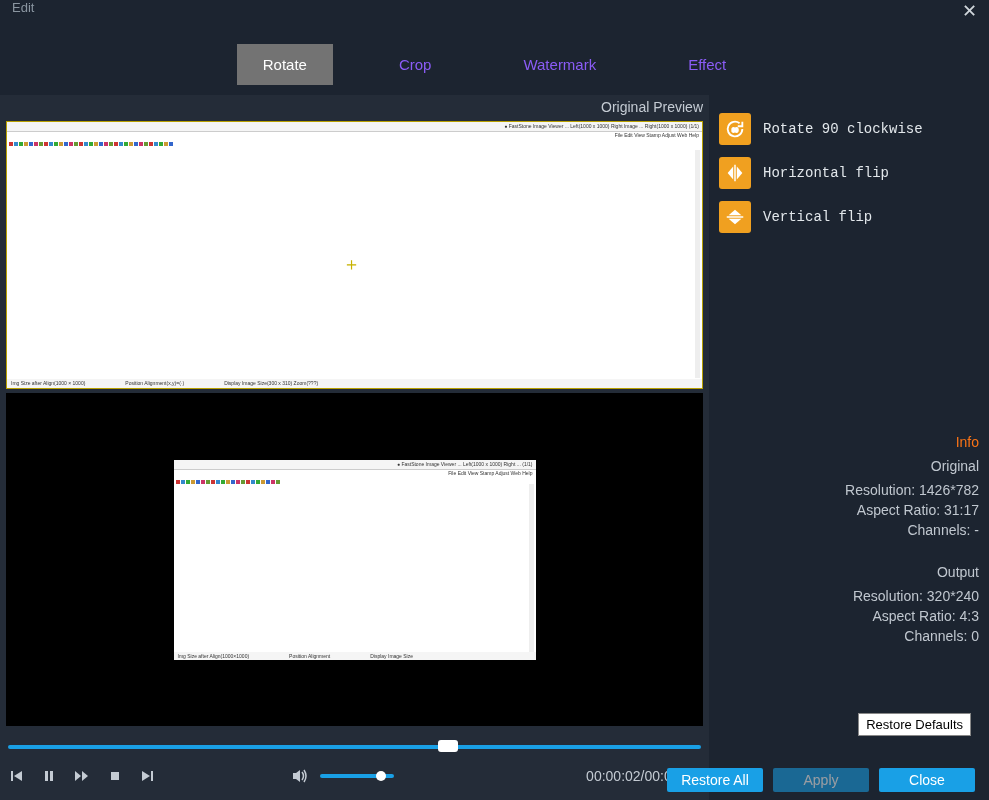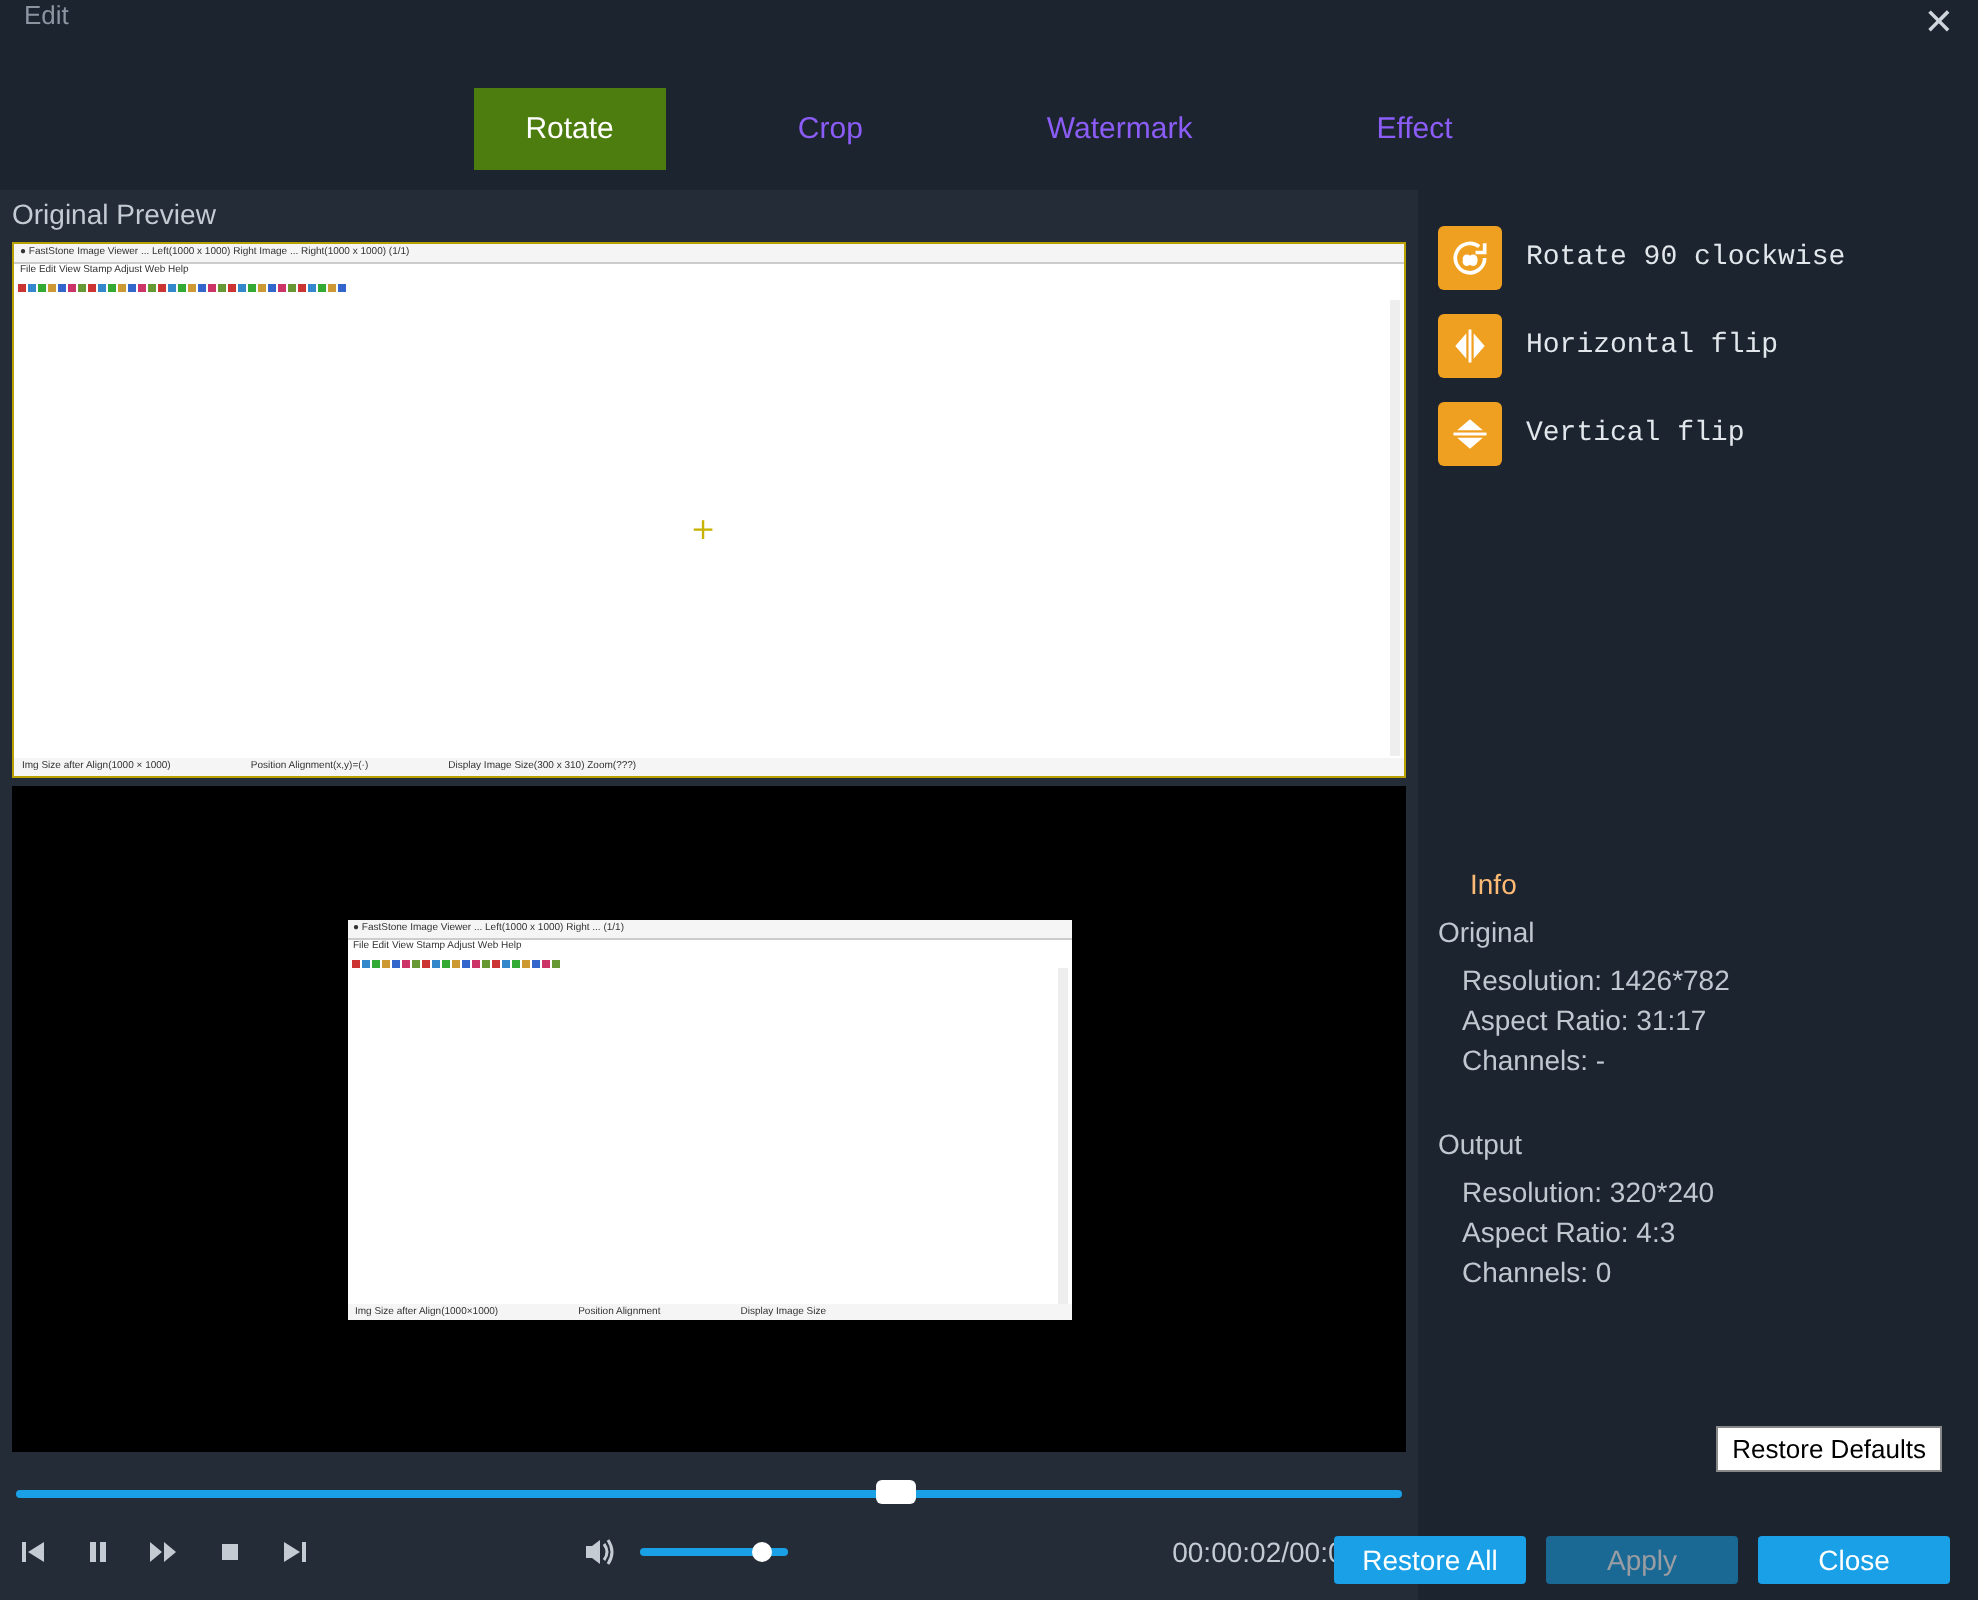--- a/index.html
+++ b/index.html
@@ -9,22 +9,22 @@
 .titlebar .close { margin-left: auto; cursor: pointer; color: #d0d6db; font-size: 18px; }
 .body { flex: 1; display: flex; overflow: hidden; }
 .sidebar { width: 165px; background: #1c2430; }
 .file-item { background: #19a0e6; color: #fff; font-size: 12px; padding: 3px 4px; display: flex; align-items: center; gap: 4px; overflow: hidden; white-space: nowrap; }
 .file-thumb { width: 42px; height: 18px; background: #000; display: flex; align-items: center; justify-content: center; }
 .file-thumb-inner { width: 34px; height: 14px; background: #fff; position: relative; }
 .file-thumb-inner::after { content:"+"; color:#1a7fbf; position:absolute; left:50%; top:50%; transform:translate(-50%,-50%); font-size:10px; }
 .main { flex: 1; display: flex; flex-direction: column; background: #1c2430; overflow: hidden; }
 .tabs { display: flex; justify-content: center; gap: 40px; padding: 14px 0 10px; }
 .tab { color: #8b5cf6; font-size: 15px; padding: 12px 26px; cursor: pointer; }
-.tab.active { background: #4d7c0f; color: #fff; }
-.content { flex: 1; display: flex; overflow: hidden; }
+.tab.active { background: #737373; color: #fff; }
+.content { flex: 1; display: flex; overflow: hidden; text-align: right; }
 .previews { flex: 1; display: flex; flex-direction: column; background: #242c38; padding: 0 0 8px 0; overflow: hidden; }
 .section-label { color: #c4cbd3; font-size: 14px; padding: 4px 6px; }
 .orig-preview { margin: 2px 6px; border: 1px solid #b8a000; height: 268px; background: #fff; position: relative; }
 .orig-titlebar { height: 10px; background: #f5f5f5; border-bottom: 1px solid #ccc; font-size: 5px; color: #333; padding: 1px 3px; white-space: nowrap; overflow: hidden; }
 .orig-menu { height: 8px; background: #fff; font-size: 5px; color: #333; padding: 0 3px; white-space: nowrap; }
 .orig-toolbar { height: 8px; display: flex; gap: 1px; padding: 0 2px; overflow: hidden; }
 .orig-toolbar i { width: 4px; height: 4px; margin-top: 2px; display: inline-block; }
 .orig-canvas { position: absolute; top: 28px; left: 2px; right: 8px; bottom: 10px; background: #fff; }
 .orig-cross { position: absolute; left: 50%; top: 50%; transform: translate(-50%,-50%); color: #c7b200; font-size: 18px; }
 .orig-scroll-v { position: absolute; right: 2px; top: 28px; bottom: 10px; width: 5px; background: #eee; }
@@ -41,21 +41,21 @@
 .controls .ctrl-icon { cursor: pointer; fill: #c4cbd3; }
 .vol-group { display: flex; align-items: center; gap: 10px; margin-left: 120px; }
 .vol-track { width: 74px; height: 4px; background: #19a0e6; position: relative; border-radius: 2px; }
 .vol-thumb { position: absolute; right: 8px; top: -3px; width: 10px; height: 10px; border-radius: 50%; background: #fff; }
 .timecode { margin-left: auto; font-size: 14px; color: #c4cbd3; }
 .right-panel { width: 280px; background: #1c2430; padding: 18px 10px 10px; display: flex; flex-direction: column; }
 .action-row { display: flex; align-items: center; gap: 12px; margin-bottom: 12px; cursor: pointer; }
 .action-icon { width: 32px; height: 32px; background: #f0a020; border-radius: 3px; display: flex; align-items: center; justify-content: center; }
 .action-label { color: #e2e7eb; font-size: 14px; font-family: Liberation Mono, monospace; }
 .info-block { margin-top: auto; color: #c0c7cf; font-size: 14px; margin-bottom: 120px; }
-.info-header { color: #fdba74; margin: 10px 0 8px 16px; }
+.info-header { color: #f97316; margin: 10px 0 8px 16px; }
 .info-group { margin-bottom: 24px; }
 .info-title { margin-bottom: 6px; }
 .info-line { padding: 2px 0 2px 12px; }
 .restore-defaults { position: absolute; right: 18px; bottom: 64px; background: #fff; color: #000; font-size: 13px; padding: 3px 7px; border: 1px solid #888; cursor: pointer; }
 .footer { position: absolute; bottom: 8px; right: 14px; display: flex; gap: 10px; }
 .btn { background: #19a0e6; color: #fff; font-size: 14px; padding: 4px 0; width: 96px; text-align: center; border-radius: 2px; cursor: pointer; }
 .btn.dim { opacity: 0.55; }
 </style>
 </head>
 <body>

